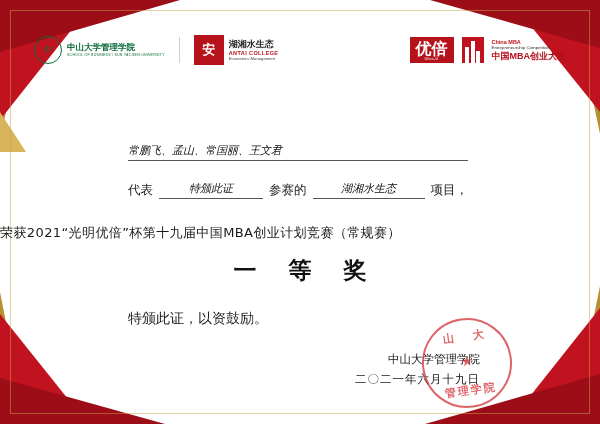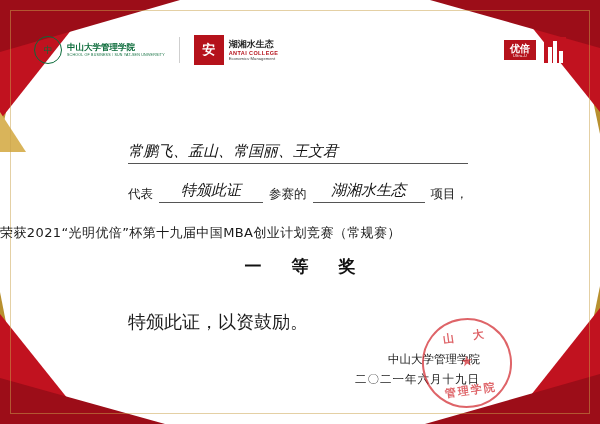--- a/index.html
+++ b/index.html
@@ -211,21 +211,21 @@
     gap: 8px;
   }
   .youbei {
     background: #b5121b;
     color: #fff;
     padding: 3px 6px 2px;
     text-align: center;
     line-height: 1.1;
     flex: none;
   }
-  .youbei-cn { font-size: 10px; font-weight: bold; }
+  .youbei-cn { font-size: 16px; font-weight: bold; }
   .youbei-en { font-size: 3.8px; letter-spacing: .3px; }
   .mba-mark {
     width: 22px; height: 26px;
     background: linear-gradient(180deg,#c1121f 0%, #c1121f 100%);
     display: flex; align-items: flex-end; justify-content: center;
     gap: 1.5px;
     flex: none;
   }
   .mba-bar { width: 4px; background: #fff; }
   .mba-text { display: flex; flex-direction: column; line-height: 1.2; }
@@ -258,21 +258,21 @@
 
   .names-line {
     top: 142px;
     left: 128px;
     width: 340px;
     border-bottom: 1px solid #555;
     padding-bottom: 2px;
   }
   .handwritten {
     font-family: Liberation Sans, sans-serif;
-    font-size: 15px;
+    font-size: 11px;
     color: #111;
     font-style: italic;
   }
 
   .repr-line {
     top: 181px;
     left: 128px;
     display: flex;
     align-items: flex-end;
     gap: 6px;
@@ -293,31 +293,31 @@
     font-size: 13px;
     letter-spacing: .4px;
   }
 
   .prize {
     position: absolute;
     top: 255px;
     left: 0; right: 0;
     text-align: center;
     font-family: "DejaVu Sans", sans-serif;
-    font-size: 17px;
+    font-size: 23px;
     font-weight: bold;
     color: #111;
     letter-spacing: 12px;
     text-indent: 12px;
   }
 
   .note-line {
     top: 310px;
     left: 128px;
-    font-size: 18px;
+    font-size: 14px;
   }
 
   
   .sign {
     position: absolute;
     right: 120px;
     text-align: center;
     font-family: "DejaVu Sans", sans-serif;
     color: #1a1a1a;
     font-size: 11.5px;
@@ -405,20 +405,25 @@
           <div class="youbei-cn">优倍</div>
           <div class="youbei-en">Ultra-U</div>
         </div>
 
         <div class="mba-mark">
           <div class="mba-bar" style="height:60%"></div>
           <div class="mba-bar" style="height:85%"></div>
           <div class="mba-bar" style="height:45%"></div>
         </div>
 
+        <div class="mba-text">
+          <span class="mba-en1">China MBA</span>
+          <span class="mba-en2">Entrepreneurship Competition</span>
+          <span class="mba-cn">中国MBA创业大赛</span>
+        </div>
 
       </div>
     </div>
 
 
     <div class="line names-line">
       <span class="handwritten">常鹏飞、孟山、常国丽、王文君</span>
     </div>
 
     <div class="line repr-line">

